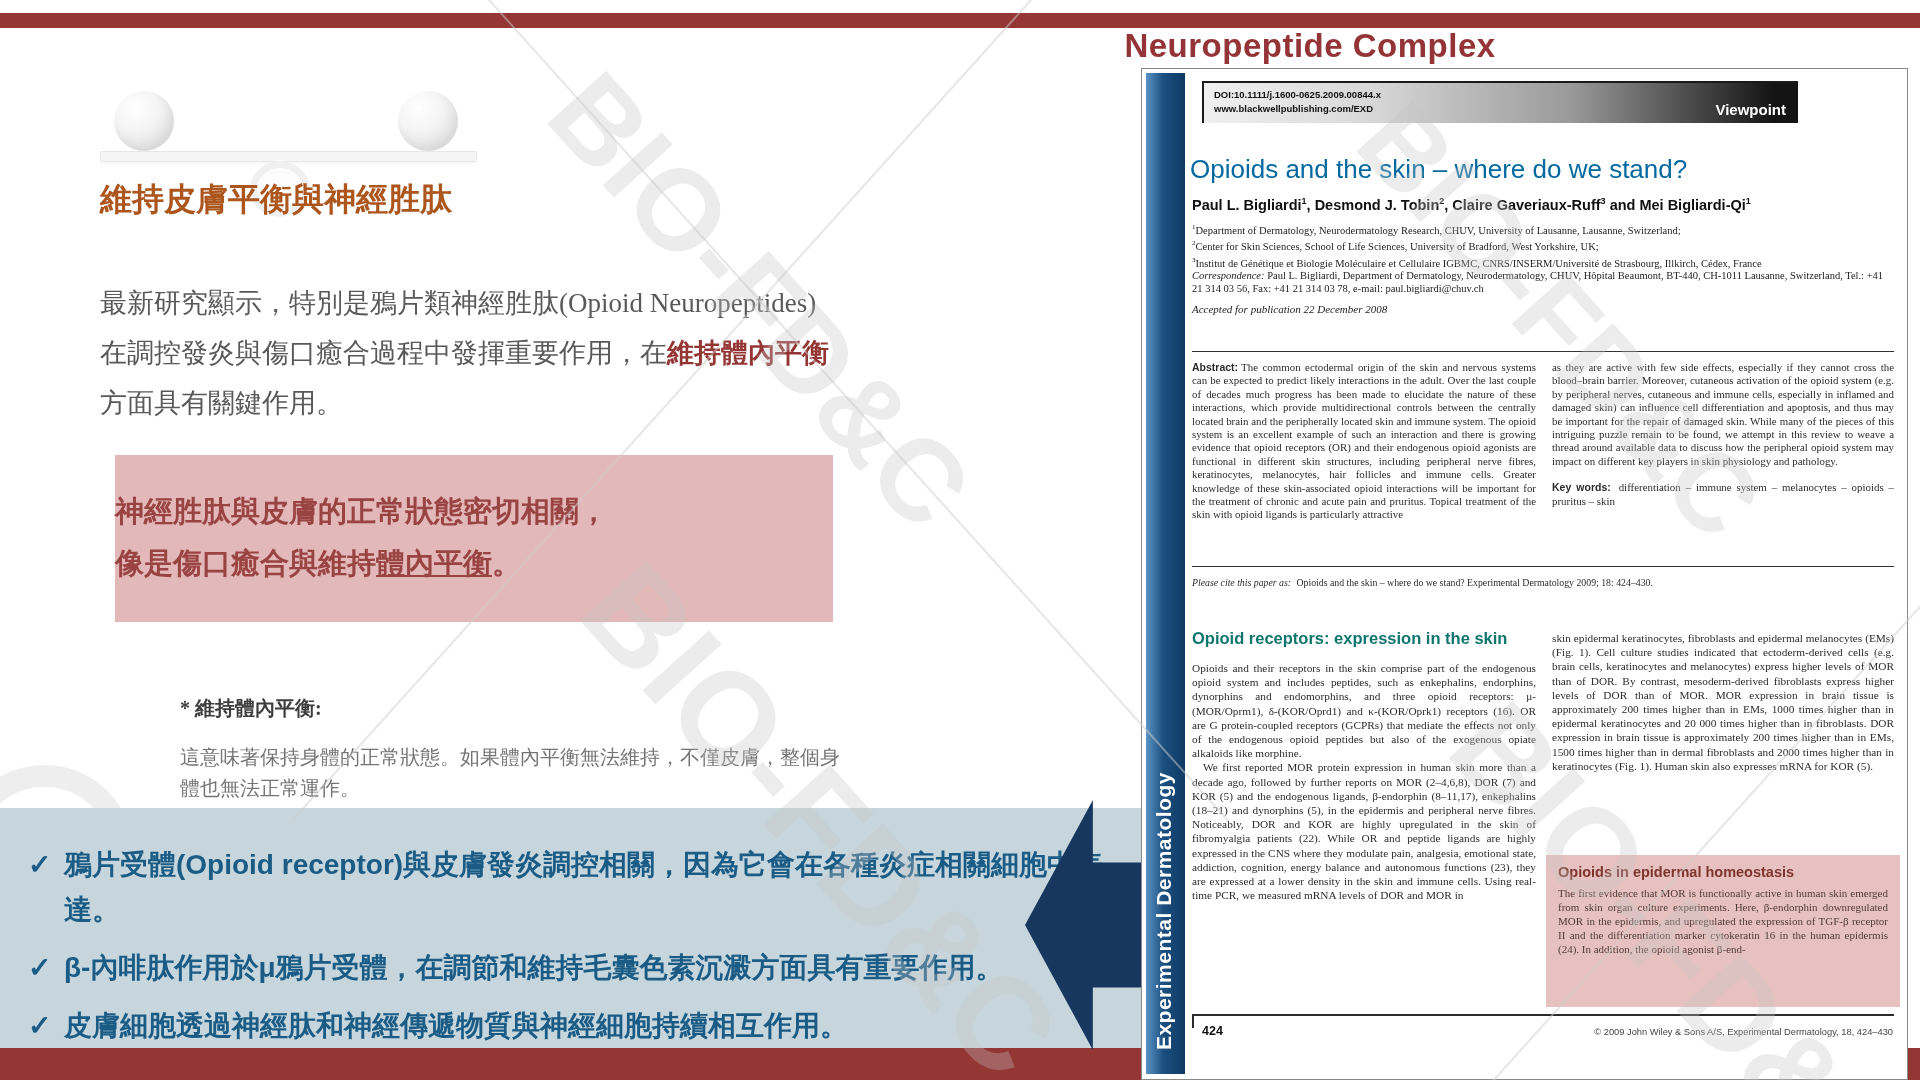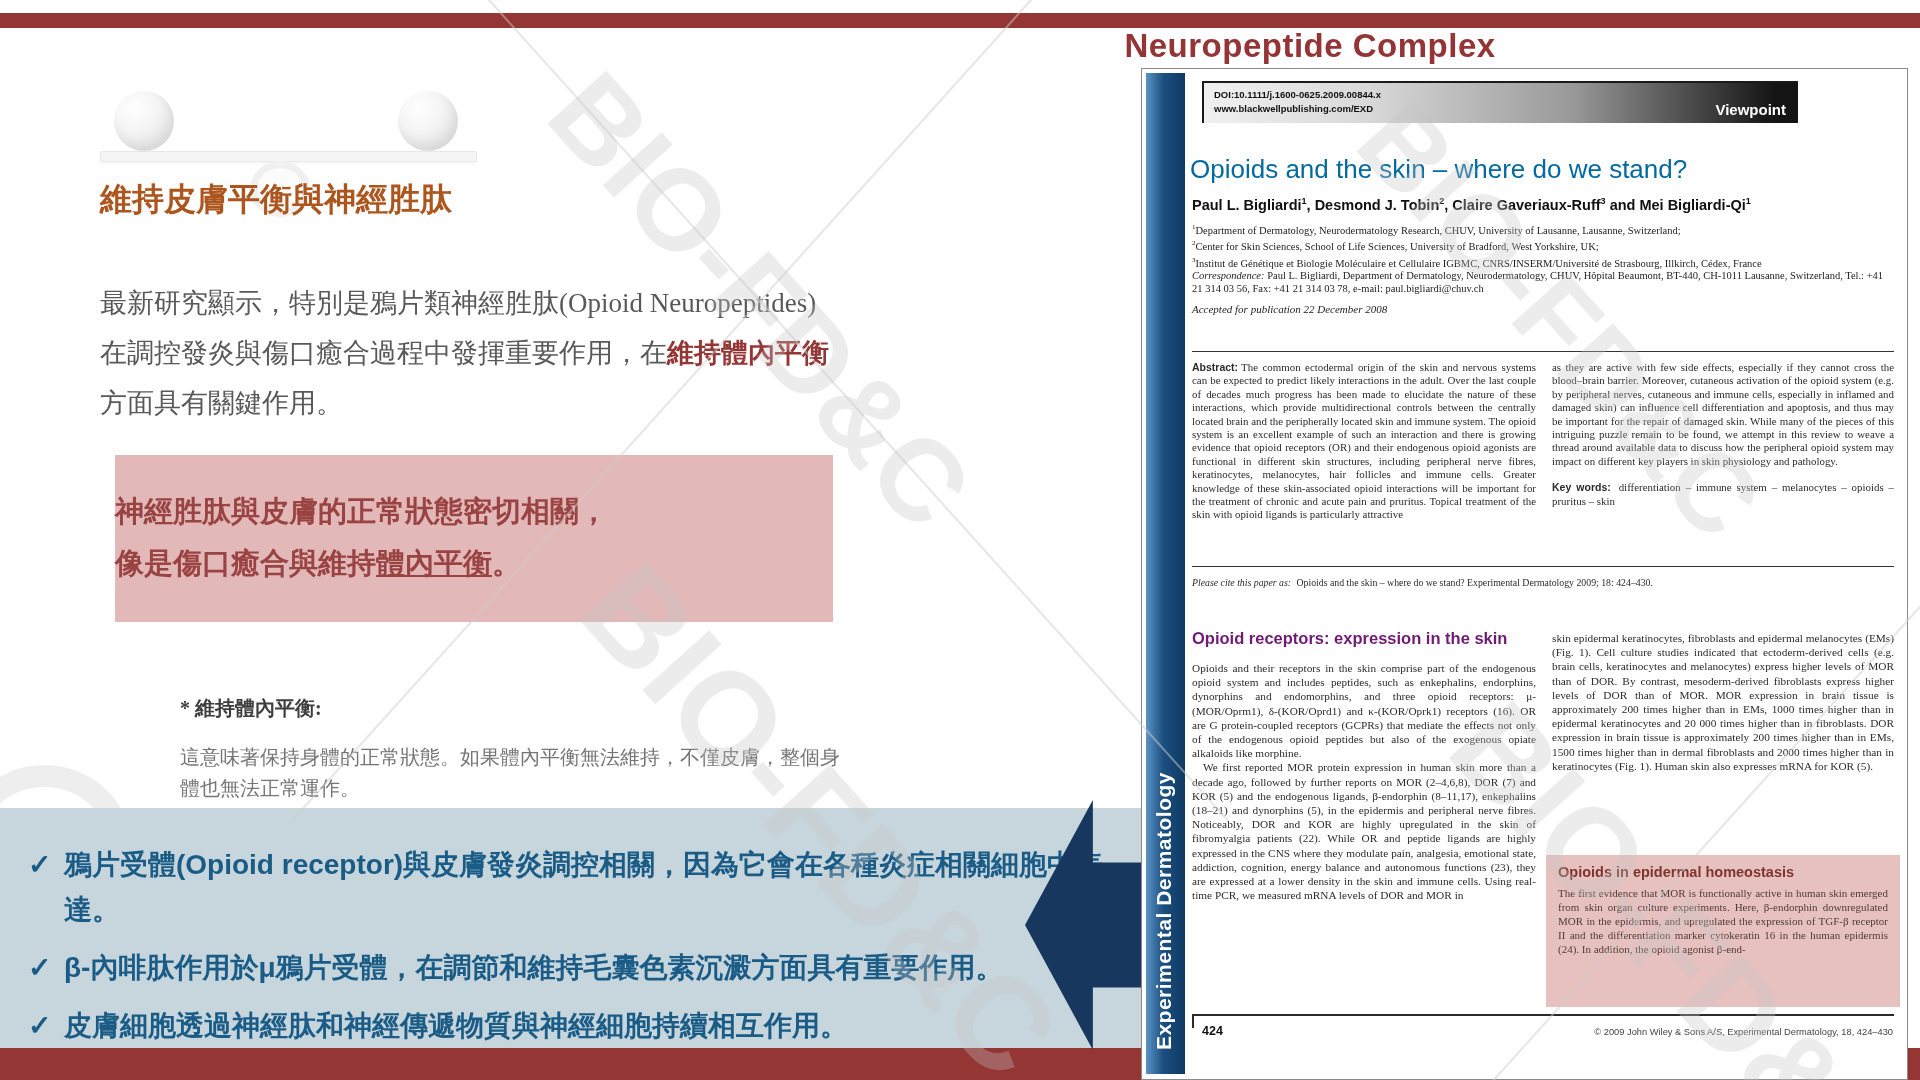--- a/index.html
+++ b/index.html
@@ -70,21 +70,21 @@
   .r2{top:497px;}
   .pserif{font-family:"Liberation Serif","DejaVu Serif",serif;color:#2b2b2b;text-align:justify;}
   .abs-col{position:absolute;top:292px;width:344px;font-size:10.9px;line-height:13.4px;}
   .abs-col b{margin-right:3px;font-family:"Liberation Sans",sans-serif;font-size:10.5px;}
   .c1{left:50px;}
   .c2{left:410px;width:342px;}
   .kw{margin-top:13px;}
   .pcite{position:absolute;left:50px;top:508px;width:700px;font-size:9.8px;color:#2b2b2b;
     font-family:"Liberation Serif","DejaVu Serif",serif;}
   .pcite i{margin-right:3px;}
-  .sec1head{position:absolute;left:50px;top:560px;font-size:16.5px;font-weight:bold;color:#701a75;}
+  .sec1head{position:absolute;left:50px;top:560px;font-size:16.5px;font-weight:bold;color:#0f766e;}
   .body-col{position:absolute;width:344px;font-size:11.3px;line-height:14.2px;}
   .b1{left:50px;top:592px;}
   .b2{left:410px;top:562px;width:342px;}
   .body-col p{margin:0;}
   .body-col p.ind{text-indent:11px;}
   .sec2box{position:absolute;left:404px;top:786px;width:354px;height:152px;box-sizing:border-box;
     background:#E7C1BF;padding:9px 12px;}
   .sec2head{font-size:14.5px;font-weight:bold;color:#7E352C;}
   .sec2body{margin-top:6px;font-size:11px;line-height:14px;color:#503C36;text-align:justify;
     font-family:"Liberation Serif","DejaVu Serif",serif;}

